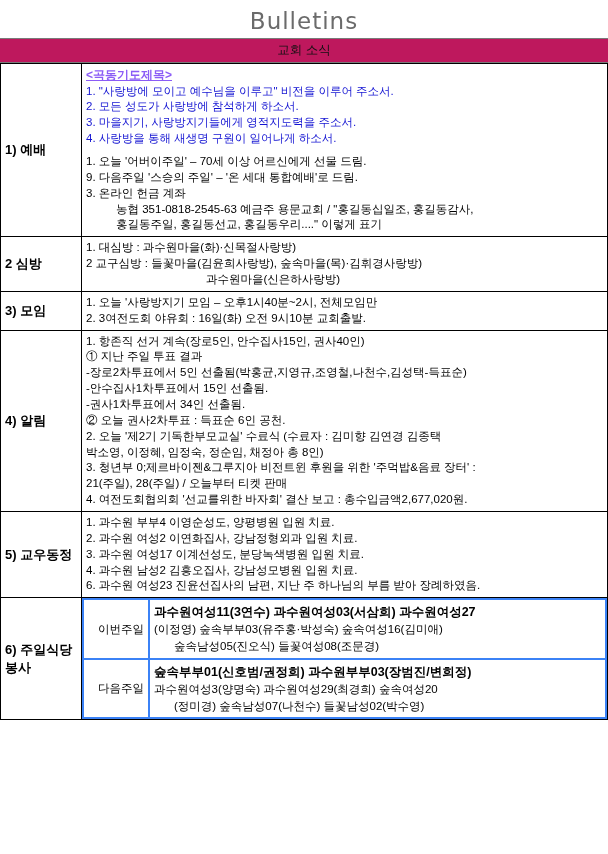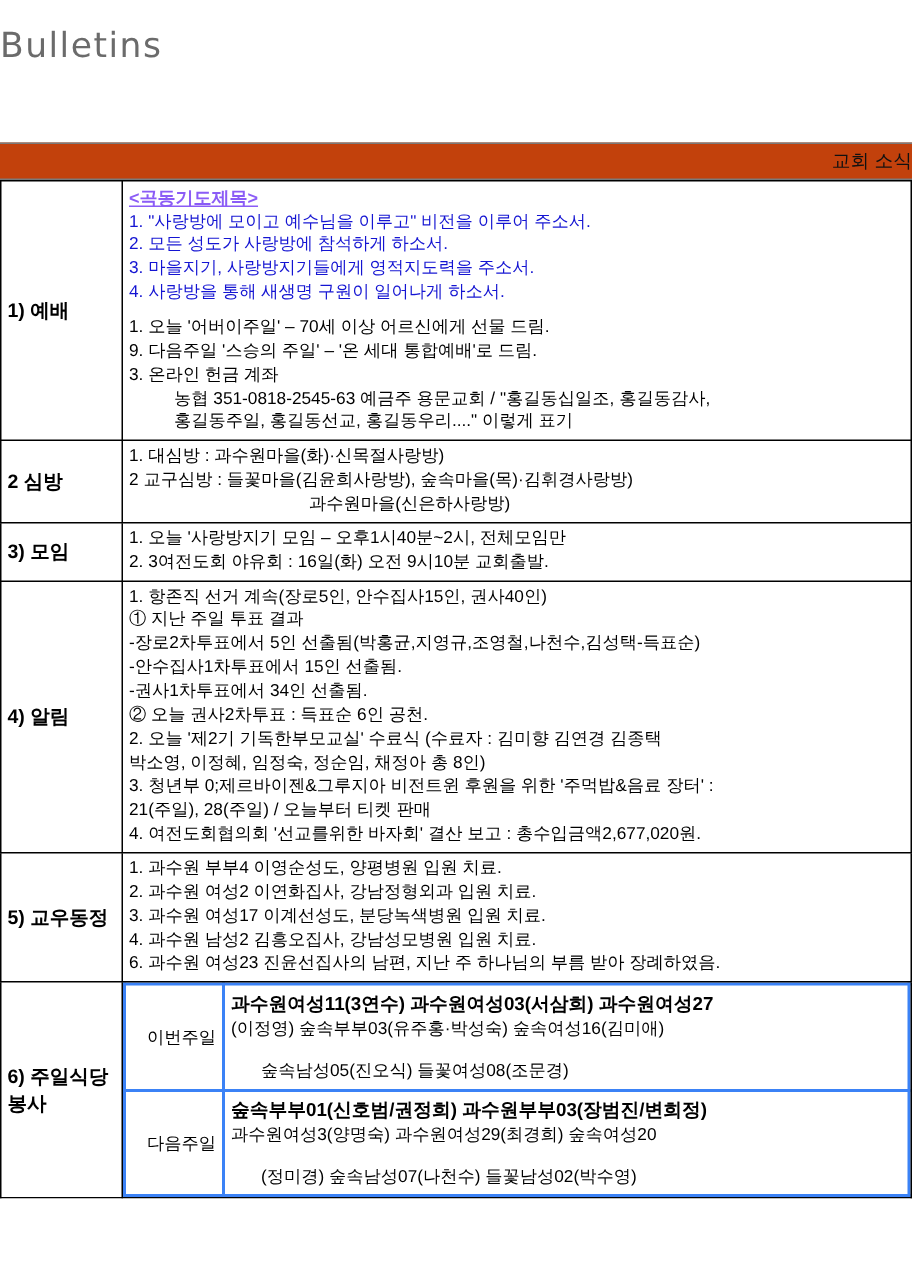--- a/index.html
+++ b/index.html
@@ -4,36 +4,35 @@
 <style>
   html,body{margin:0;padding:0;}
   body{
     width:608px;
     background:#ffffff;
     font-family:"Liberation Sans", sans-serif;
     color:#000;
   }
   .page{width:608px;box-sizing:border-box;}
   .title{
-    text-align:left;
+    text-align:center;
     font-size:23px;
     color:#6b6b6b;
     letter-spacing:1px;
-    padding:18px 0 4px;
+    padding:8px 0 4px;
     font-family:"DejaVu Sans", sans-serif;
   }
   .subtitle-bar{
-    background:#c2410c;
+    background:#be185d;
     border-top:1px solid #7a7a7a;
     border-bottom:1px solid #7a7a7a;
-    text-align:right;
+    text-align:center;
     font-size:12.5px;
     padding:3px 0;
     color:#111;
-    margin-top:47px;
   }
   table.main{
     border-collapse:collapse;
     width:608px;
     table-layout:fixed;
   }
   table.main > tbody > tr > td{
     border:1px solid #000;
     vertical-align:middle;
     padding:3px 4px;
@@ -69,21 +68,21 @@
     font-size:11.5px;
     padding:3px 4px;
     vertical-align:middle;
   }
   td.week-label{
     width:56px;
     text-align:right;
   }
   .srv-line{line-height:1.45;}
   .srv-big{font-size:12.5px;font-weight:bold;}
-  .indent2{padding-left:20px;margin-top:11px;}
+  .indent2{padding-left:20px;}
   .indent3{padding-left:30px;}
   .indent7{padding-left:120px;}
   .fam{font-size:11.5px;line-height:1.5;}
 </style>
 </head>
 <body>
 
 <div class="page">
 
   <div class="title">Bulletins</div>

